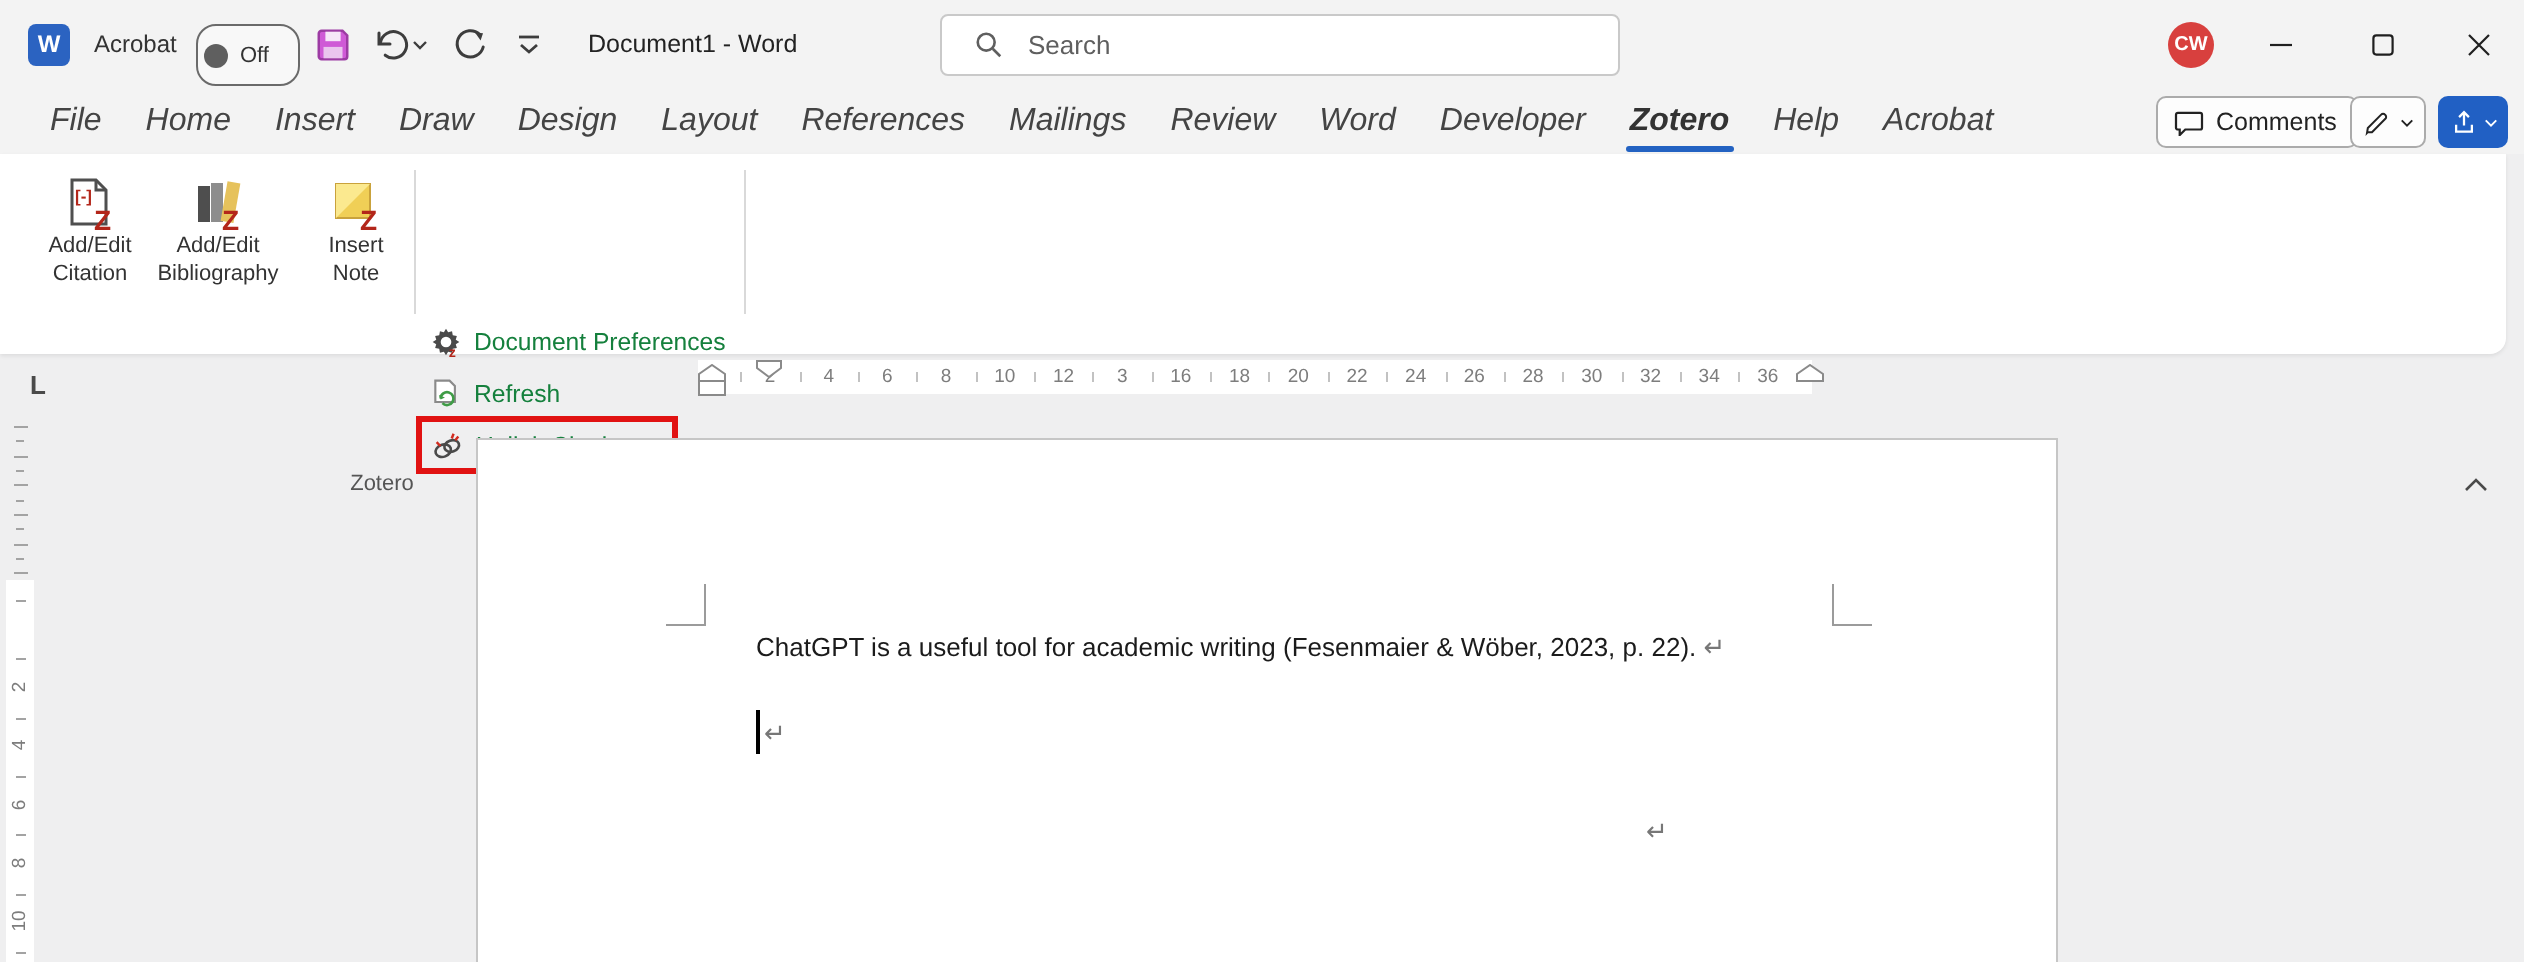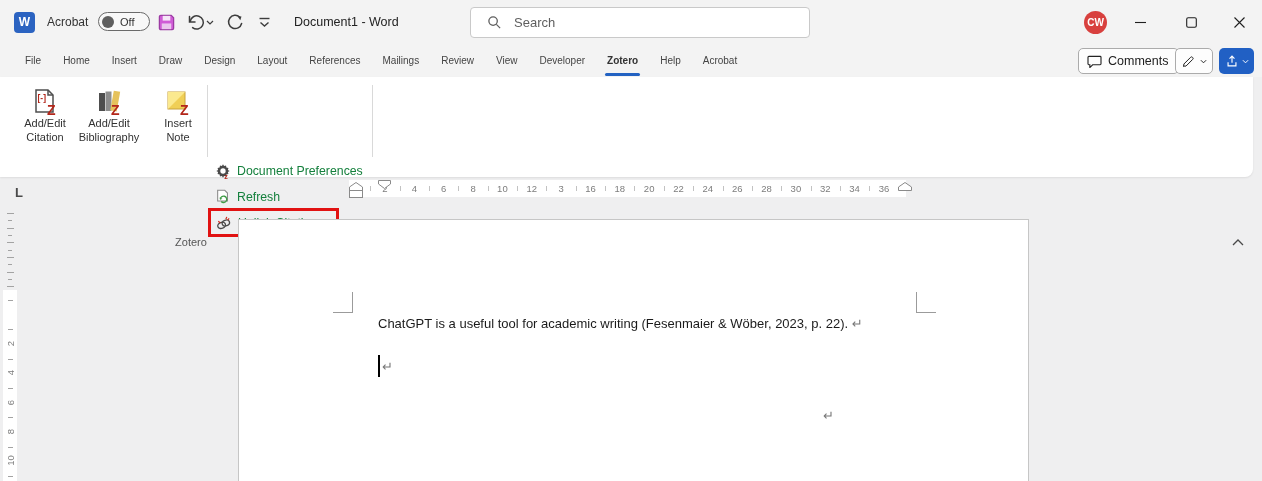--- a/index.html
+++ b/index.html
@@ -7,36 +7,36 @@
   body {
     position:relative; overflow:hidden;
     font-family:"Liberation Sans", sans-serif;
     background:#efeff0;
   }
   
   .titlebar { position:absolute; left:0; top:0; width:1262px; height:45px; background:#f3f3f3; }
   .word-logo { position:absolute; left:14px; top:12px; width:21px; height:21px; border-radius:4px;
     background:#2b63c1; color:#fff; font-weight:bold; font-size:12px; text-align:center; line-height:21px; }
   .autosave-label { position:absolute; left:47px; top:15px; font-size:12px; color:#333; }
-  .autosave-toggle { position:absolute; left:98px; top:12px; width:52px; height:19px; border:1px solid #6a6a6a;
+  .autosave-toggle { position:absolute; left:98px; top:12px; width:52px; height:31px; border:1px solid #6a6a6a;
     border-radius:10px; background:#f8f8f8; display:flex; align-items:center; }
   .autosave-knob { width:12px; height:12px; border-radius:50%; background:#5f5f5f; margin-left:3px; }
   .autosave-state { font-size:11px; color:#333; margin-left:6px; }
   .qat-btn { position:absolute; top:9px; width:26px; height:26px; display:flex; align-items:center; justify-content:center; }
   .title-text { position:absolute; left:294px; top:15px; font-size:12.5px; color:#222; }
   .searchbox { position:absolute; left:470px; top:7px; width:340px; height:31px; background:#fff;
     border:1px solid #c9c9c9; border-radius:4px; display:flex; align-items:center; padding-left:16px; }
   .search-text { font-size:13px; color:#5f5f5f; margin-left:12px; }
   .avatar { position:absolute; left:1084px; top:11px; width:23px; height:23px; border-radius:50%;
     background:#d8403e; color:#fff; font-size:10px; font-weight:bold; text-align:center; line-height:23px; }
   .wincontrol { position:absolute; top:0; width:46px; height:45px; display:flex; align-items:center; justify-content:center; }
   
   .tabrow { position:absolute; left:0; top:45px; width:1262px; height:32px; background:#f3f3f3; }
   .tabs { position:absolute; left:14px; top:0; height:32px; display:flex; }
-  .tab { position:relative; padding:0 11px; font-size:10px; color:#444; line-height:31px; white-space:nowrap; }
+  .tab { position:relative; padding:0 11px; font-size:16px; color:#444; line-height:31px; white-space:nowrap;font-style:italic; }
   .tab.active { font-weight:bold; color:#333; }
   .tab.active::after { content:""; position:absolute; left:9px; right:9px; bottom:1px; height:3px;
     border-radius:2px; background:#2362c2; }
   .comments-btn { position:absolute; left:1078px; top:3px; height:26px; padding:0 10px 0 8px; background:#fdfdfd;
     border:1px solid #ababab; border-radius:5px; display:flex; align-items:center; gap:6px; font-size:12.5px; color:#222; }
   .pen-btn { position:absolute; left:1175px; top:3px; width:38px; height:26px; background:#fdfdfd;
     border:1px solid #ababab; border-radius:5px; display:flex; align-items:center; justify-content:center; gap:4px; }
   .share-btn { position:absolute; left:1219px; top:3px; width:35px; height:26px; background:#2160c4;
     border-radius:5px; display:flex; align-items:center; justify-content:center; gap:3px; }
   
@@ -146,21 +146,21 @@
   <div class="tabs">
     <div class="tab">File</div>
     <div class="tab">Home</div>
     <div class="tab">Insert</div>
     <div class="tab">Draw</div>
     <div class="tab">Design</div>
     <div class="tab">Layout</div>
     <div class="tab">References</div>
     <div class="tab">Mailings</div>
     <div class="tab">Review</div>
-    <div class="tab">View</div>
+    <div class="tab">Word</div>
     <div class="tab">Developer</div>
     <div class="tab active">Zotero</div>
     <div class="tab">Help</div>
     <div class="tab">Acrobat</div>
   </div>
   <div class="comments-btn">
     <svg width="15" height="13" viewBox="0 0 16 14">
       <path d="M2 1.5 h12 a1 1 0 0 1 1 1 v7 a1 1 0 0 1 -1 1 h-8 l-3 3 v-3 h-1 a1 1 0 0 1 -1 -1 v-7 a1 1 0 0 1 1 -1 z" fill="none" stroke="#222" stroke-width="1.2"></path>
     </svg>
     <span>Comments</span>

